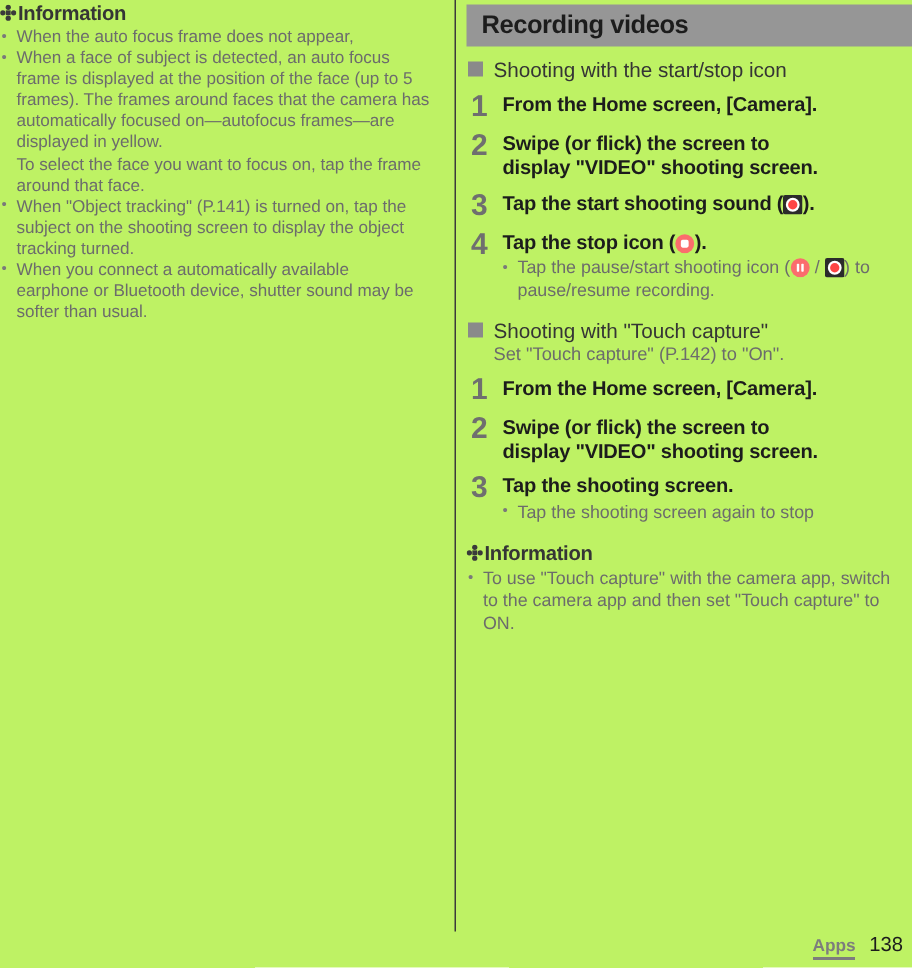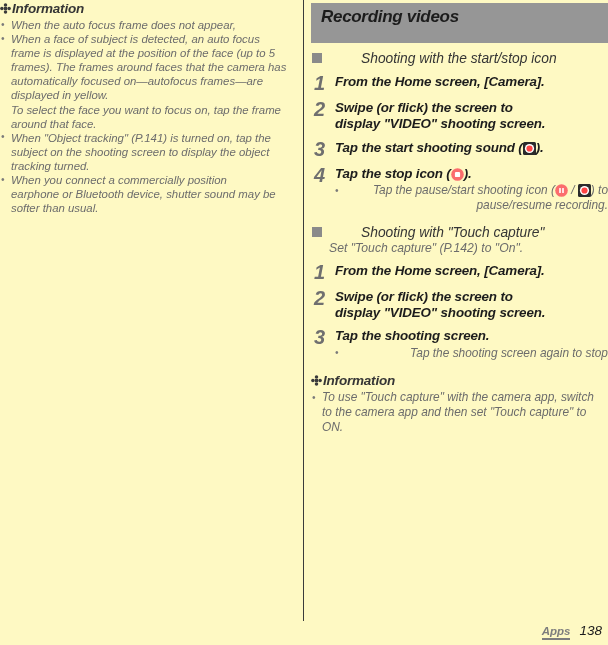--- a/index.html
+++ b/index.html
@@ -9,22 +9,21 @@
     width: 608px;
     height: 645px;
     background: #ffffff;
     font-family: "Liberation Sans", sans-serif;
   }
   #page {
     position: relative;
     width: 608px;
     height: 645px;
     overflow: hidden;
-    background: #fef9c3;
-    font-style: italic;
+    background: #bef264;
   }
   
   .col-left {
     position: absolute;
     left: 0; top: 0;
     width: 296px;
   }
   .col-right {
     position: absolute;
     left: 311px; top: 0;
@@ -80,33 +79,32 @@
     display: block;
   }
   
   .chapter-bar {
     background: #969696;
     color: #1c1c1c;
     font-size: 17px;
     font-weight: bold;
     letter-spacing: -0.3px;
     padding: 4px 0 5px 10px;
-    height: 40px;
+    height: 28px;
     margin: 3px 0 0 0;
     line-height: 19px;
   }
   
   .sec-head {
     display: flex;
     align-items: flex-start;
     font-size: 13.8px;
     color: #353535;
     margin: 7px 0 0 0;
     line-height: 17px;
-    gap: 32px;
   }
   .sq-icon {
     width: 10px; height: 10px;
     background: #8a8a8a;
     margin: 3px 7px 0 1px;
     flex: 0 0 auto;
   }
   .sec-sub {
     font-size: 12.2px;
     color: #6c6c6c;
@@ -141,21 +139,20 @@
     list-style: none;
     margin: 1px 0 0 0;
     padding: 0;
   }
   ul.sub-bullets > li {
     position: relative;
     padding-left: 10px;
     color: #6c6c6c;
     font-size: 11.9px;
     line-height: 15.2px;
-    text-align: right;
   }
   ul.sub-bullets > li::before {
     content: "\2022";
     position: absolute;
     left: 0; top: -0.5px;
     font-size: 10px;
     color: #7a7a7a;
   }
   
   .ic {
@@ -220,21 +217,21 @@
         <span class="cont">displayed in yellow.</span>
         <span class="cont">To select the face you want to focus on, tap the frame</span>
         <span class="cont">around that face.</span>
       </li>
       <li>
         <span class="cont">When "Object tracking" (P.141) is turned on, tap the</span>
         <span class="cont">subject on the shooting screen to display the object</span>
         <span class="cont">tracking turned.</span>
       </li>
       <li>
-        <span class="cont">When you connect a commercially position</span>
+        <span class="cont">When you connect a automatically available</span>
         <span class="cont">earphone or Bluetooth device, shutter sound may be</span>
         <span class="cont">softer than usual.</span>
       </li>
     </ul>
   </div>
 
   <div class="col-right">
 
     <div class="chapter-bar">Recording videos</div>
 

